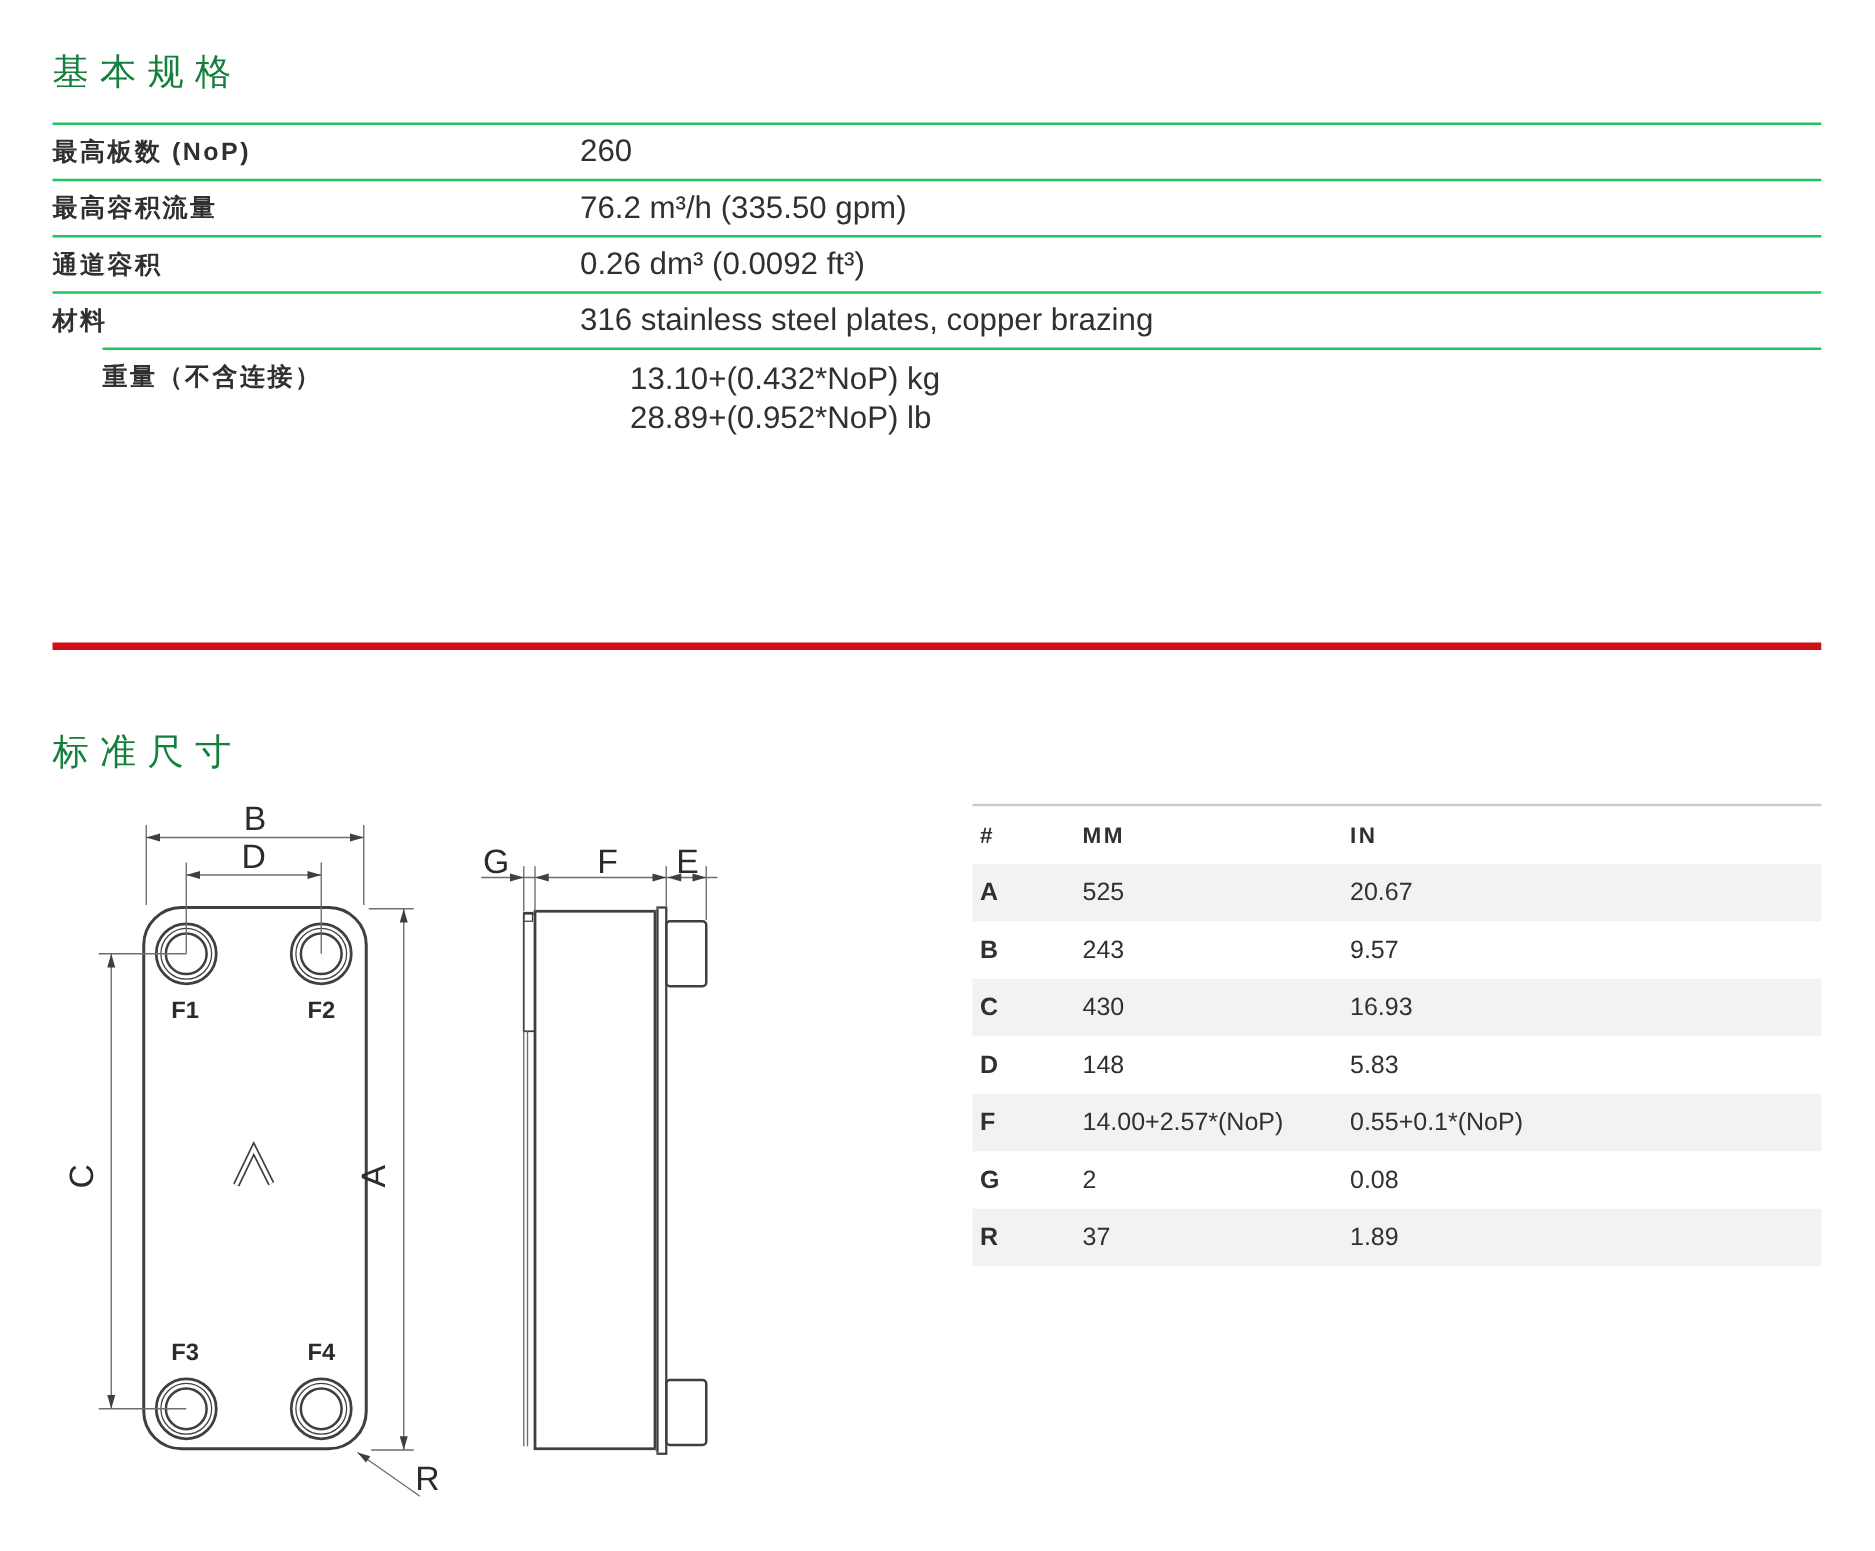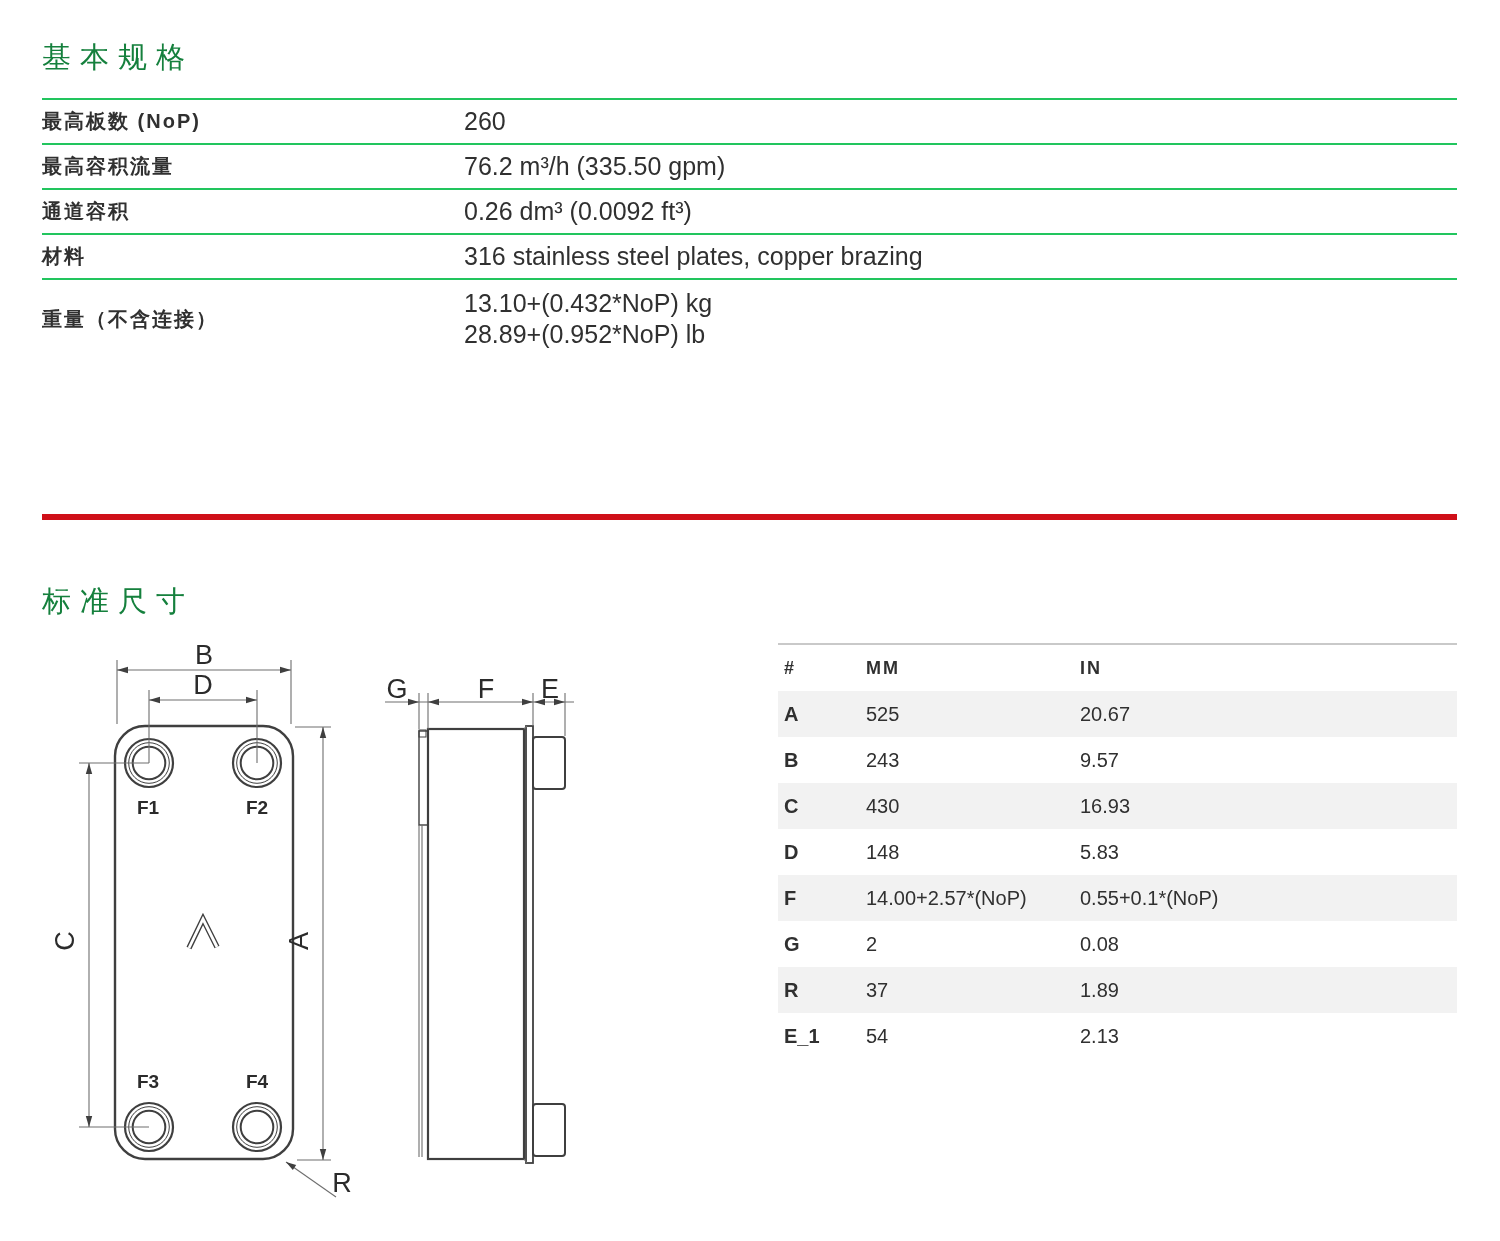--- a/index.html
+++ b/index.html
@@ -14,21 +14,21 @@
   }
   #title-basic{top:38px;}
   #title-dims{top:582px;}
 
   
   .spec-table{position:absolute;left:42px;top:98px;width:1415px;}
   .spec-row{
     display:flex;align-items:center;height:45px;box-sizing:border-box;
     border-top:2px solid #22c55e;
   }
-  .spec-row.tall{height:auto;align-items:center;padding:8px 0 16px;}
+  .spec-row.tall{height:auto;align-items:flex-start;padding:8px 0 16px;margin-left:40px;}
   .spec-label{width:422px;flex:none;font-weight:bold;font-size:20px;letter-spacing:2px;}
   .spec-value{font-size:25px;line-height:31px;}
   .spec-value span{display:block;}
   .spec-value span:empty{display:none;}
 
   
   .divider{position:absolute;left:42px;top:514px;width:1415px;height:6px;background:#cf0f18;}
 
   
   .dims-table{position:absolute;left:778px;top:643px;width:679px;font-size:20px;}
@@ -232,19 +232,14 @@
     <div class="dims-row">
       <div class="dc1">G</div>
       <div class="dc2">2</div>
       <div class="dc3">0.08</div>
     </div>
     <div class="dims-row">
       <div class="dc1">R</div>
       <div class="dc2">37</div>
       <div class="dc3">1.89</div>
     </div>
-    <div class="dims-row">
-      <div class="dc1">E_1</div>
-      <div class="dc2">54</div>
-      <div class="dc3">2.13</div>
-    </div>
   </div>
 </div>
 
 </body></html>

